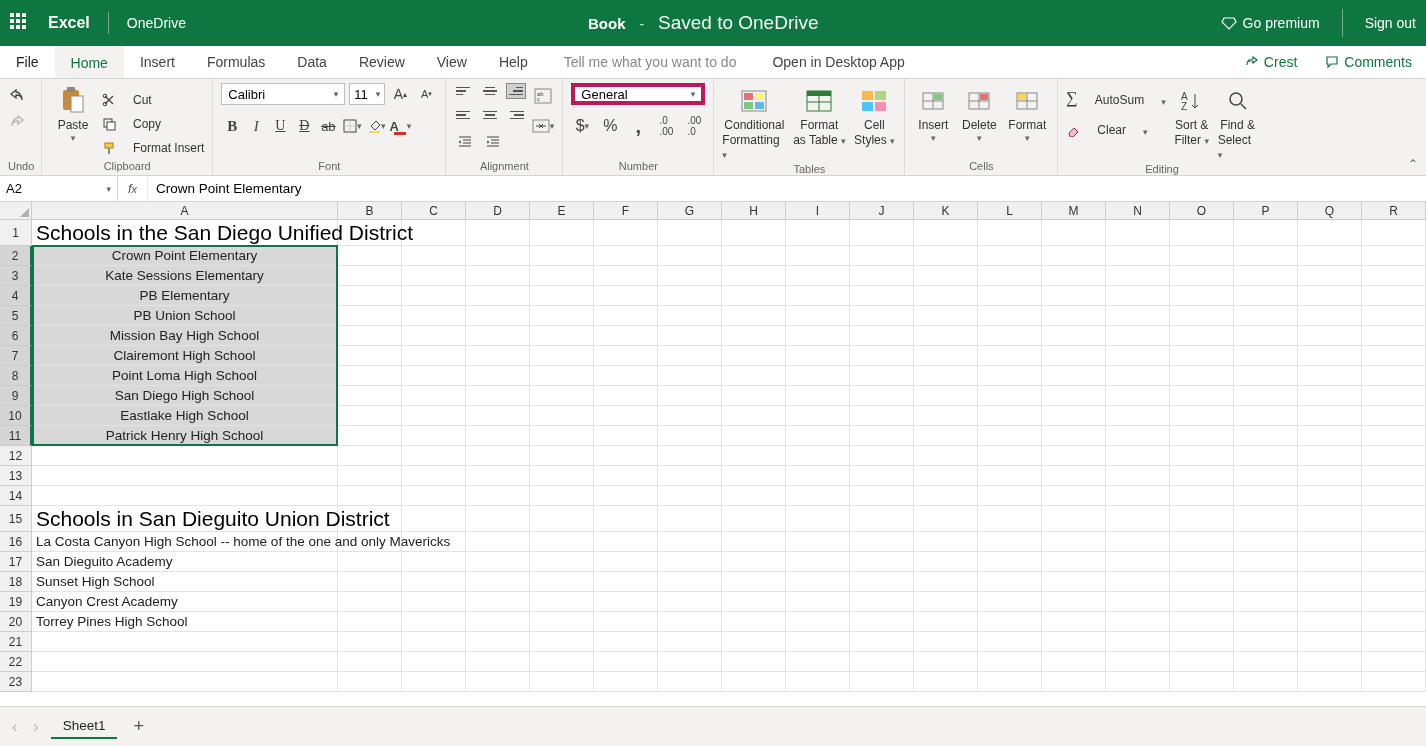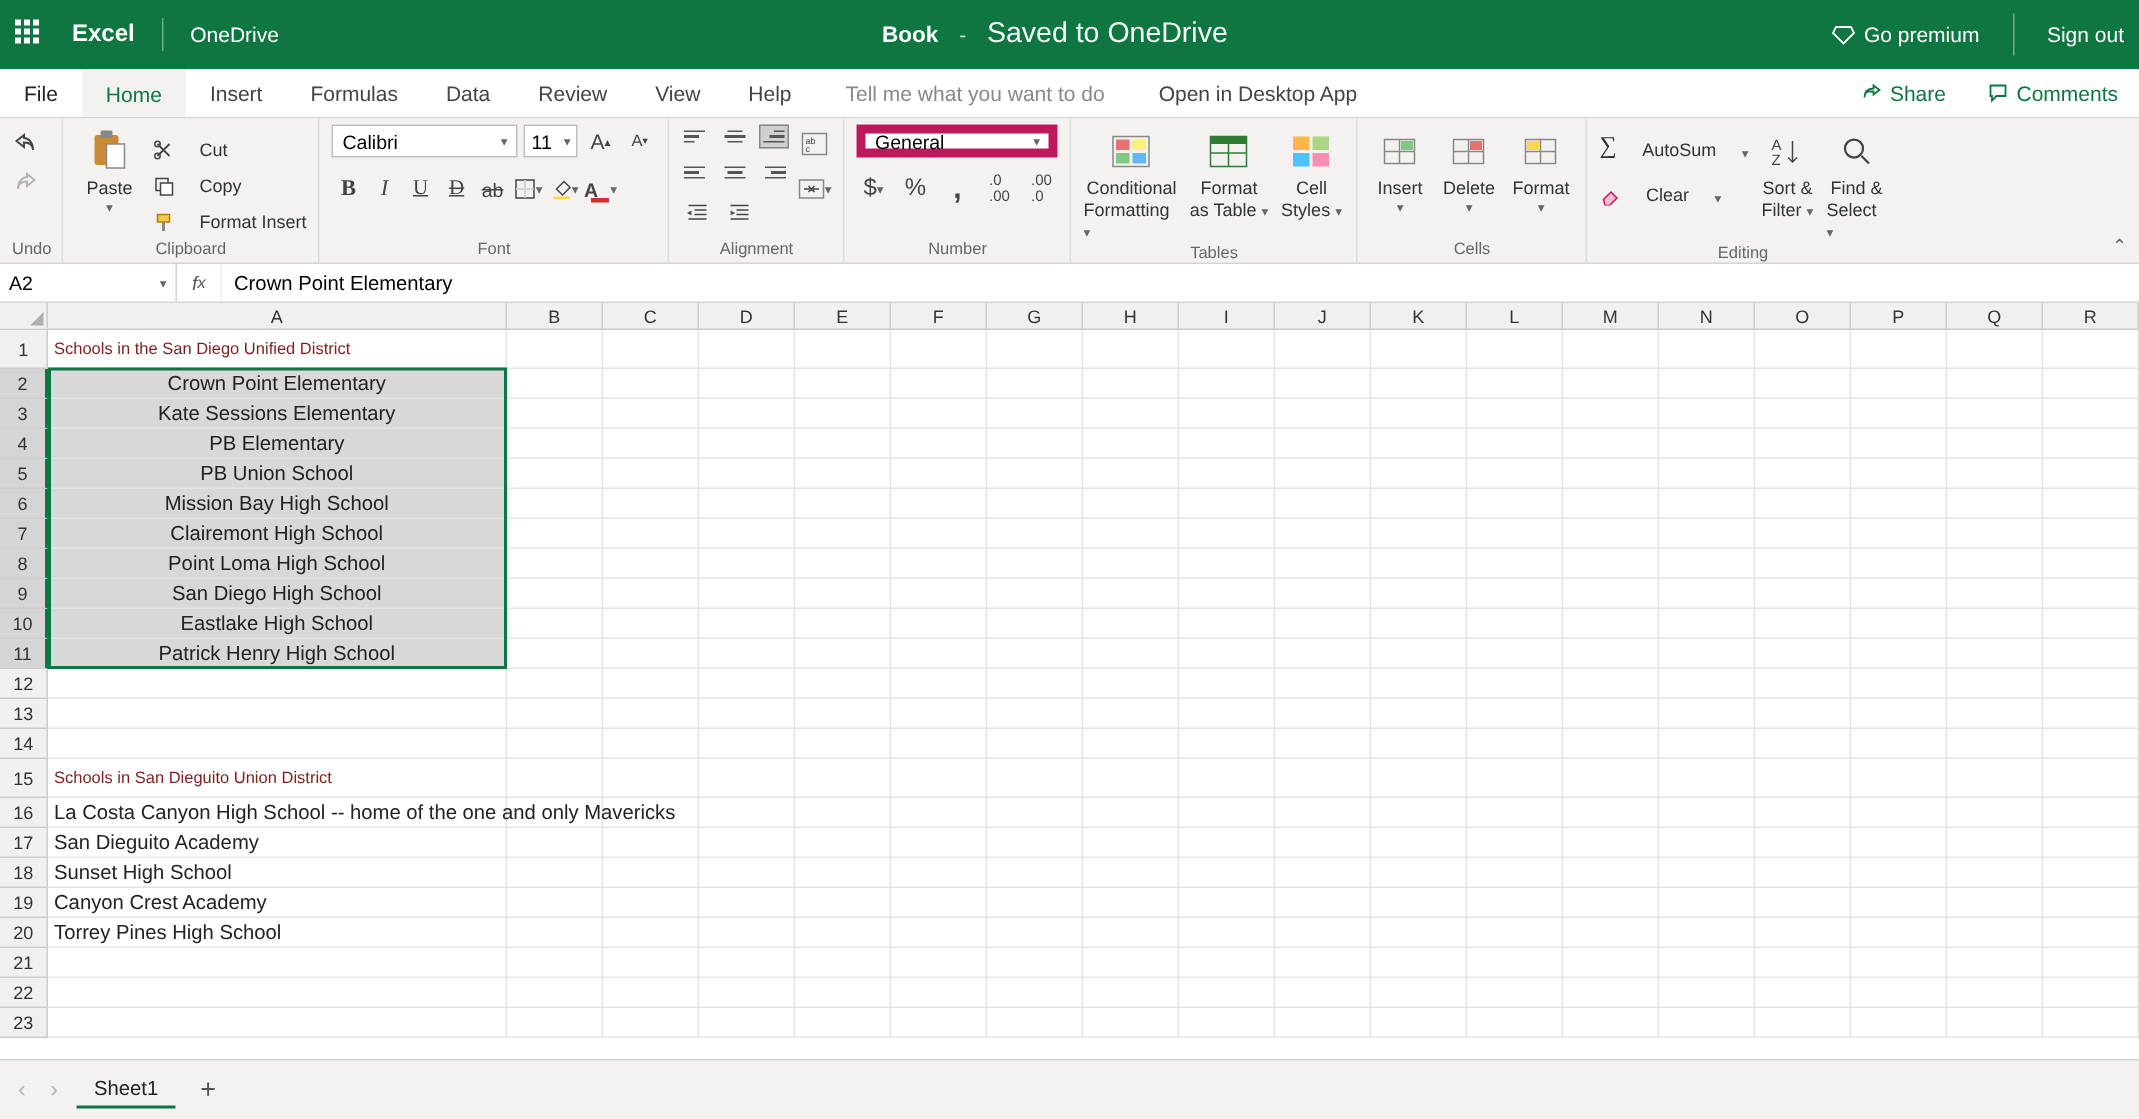--- a/index.html
+++ b/index.html
@@ -44,21 +44,21 @@
 .iconbtn { width: 22px; height: 22px; display: flex; align-items: center; justify-content: center; color: #444; font-size: 13px; }
 .iconbtn.b { font-weight: bold; font-family: "Times New Roman", serif; font-size: 15px; }
 .iconbtn.i { font-style: italic; font-family: "Times New Roman", serif; font-size: 15px; }
 .iconbtn.u { text-decoration: underline; font-family: "Times New Roman", serif; font-size: 14px; }
 .iconbtn.d { text-decoration: underline line-through; font-family: "Times New Roman", serif; font-size: 14px; }
 .alncell { width: 20px; height: 16px; display: flex; flex-direction: column; justify-content: center; gap: 2px; align-items: flex-start; padding: 0 2px; }
 .alncell span { height: 1.5px; background: #555; display: block; }
 .alncell .w1 { width: 10px; } .alncell .w2 { width: 14px; } .alncell .w3 { width: 7px; }
 .alncell.mid { align-items: center; } .alncell.right { align-items: flex-end; }
 .alncell.sel { background: #d0d0d0; border: 1px solid #888; }
-.numfmt { width: 134px; height: 22px; border: 6px solid #be185d; background: #fff; display: flex; align-items: center; padding: 0 6px; font-size: 13px; justify-content: space-between; }
+.numfmt { width: 134px; height: 22px; border: 4px solid #be185d; background: #fff; display: flex; align-items: center; padding: 0 6px; font-size: 13px; justify-content: space-between; }
 .collapse-ribbon { position: absolute; right: 8px; bottom: 4px; font-size: 12px; color: #666; }
 
 .formula-row { height: 26px; display: flex; align-items: stretch; border-bottom: 1px solid #d4d4d4; background: #fff; }
 .namebox { width: 118px; border-right: 1px solid #d4d4d4; display: flex; align-items: center; padding: 0 6px; font-size: 13px; justify-content: space-between; }
 .fx { width: 30px; display: flex; align-items: center; justify-content: center; font-style: italic; color: #555; border-right: 1px solid #eee; }
 .fbar { flex: 1; display: flex; align-items: center; padding: 0 8px; font-size: 13.5px; }
 
 .grid-wrap { position: absolute; top: 202px; left: 0; right: 0; bottom: 40px; overflow: hidden; background: #fff; }
 .colheads { display: flex; height: 18px; background: #f0f0f0; border-bottom: 1px solid #ccc; position: relative; }
 .corner { width: 32px; border-right: 1px solid #ccc; background: #f0f0f0; position: relative; }
@@ -68,21 +68,21 @@
 .gridbody { position: relative; }
 .row { display: flex; height: 20px; }
 .row.big { height: 26px; }
 .rh { width: 32px; background: #f0f0f0; border-right: 1px solid #ccc; border-bottom: 1px solid #ccc; text-align: center; font-size: 12px; color: #333; line-height: 20px; }
 .row.big .rh { line-height: 26px; }
 .rh.selhdr { background: #d5d5d5; border-right: 2px solid #0e7641; }
 .cell { border-right: 1px solid #e4e4e4; border-bottom: 1px solid #e4e4e4; font-size: 13.5px; color: #222; line-height: 20px; padding: 0 4px; overflow: visible; white-space: nowrap; }
 .row.big .cell { line-height: 26px; }
 .cell.colA { width: 306px; position: relative; z-index: 1; }
 .cell.std { width: 64px; }
-.cell.heading { font-size: 11px; font-weight: 400; color: #7f1d1d; }
+.cell.heading { font-size: 21px; font-weight: 400; color: #000000; }
 .cell.center { text-align: center; }
 .cell.sel { background: #d8d8d8; }
 .sel-border { position: absolute; border: 2px solid #0e7641; pointer-events: none; z-index: 5; }
 
 .sheetbar { position: absolute; bottom: 0; left: 0; right: 0; height: 40px; background: #f3f2f1; border-top: 1px solid #d4d4d4; display: flex; align-items: center; padding: 0 8px; gap: 8px; }
 .sheetbar .nav { color: #b5b5b5; font-size: 16px; padding: 0 4px; }
 .sheetbar .tab { padding: 4px 12px; font-size: 13.5px; color: #222; border-bottom: 2px solid #0e7641; background: transparent; }
 .sheetbar .add { font-size: 18px; color: #555; padding: 0 8px; }
 
 svg { display: block; }
@@ -133,21 +133,21 @@
   <div class="tab">Review</div>
   <div class="tab">View</div>
   <div class="tab">Help</div>
   <div class="tellme">Tell me what you want to do</div>
   <div class="openapp">Open in Desktop App</div>
   <div class="spacer"></div>
   <div class="rbtn">
     <svg width="14" height="14" viewBox="0 0 14 14">
         <path d="M8 2l4 3-4 3V6H5c-2 0-3 2-3 4 0-4 2-6 6-6V2z" fill="none" stroke="#0e7641" stroke-width="1.2"></path>
       </svg>
-    <span>Share</span>
+    <span>Crest</span>
   </div>
   <div class="rbtn">
     <svg width="14" height="14" viewBox="0 0 14 14">
         <path d="M2 2h10v7H6l-3 3V9H2z" fill="none" stroke="#0e7641" stroke-width="1.2"></path>
       </svg>
     <span>Comments</span>
   </div>
 </div>
 
 <div class="ribbon">

